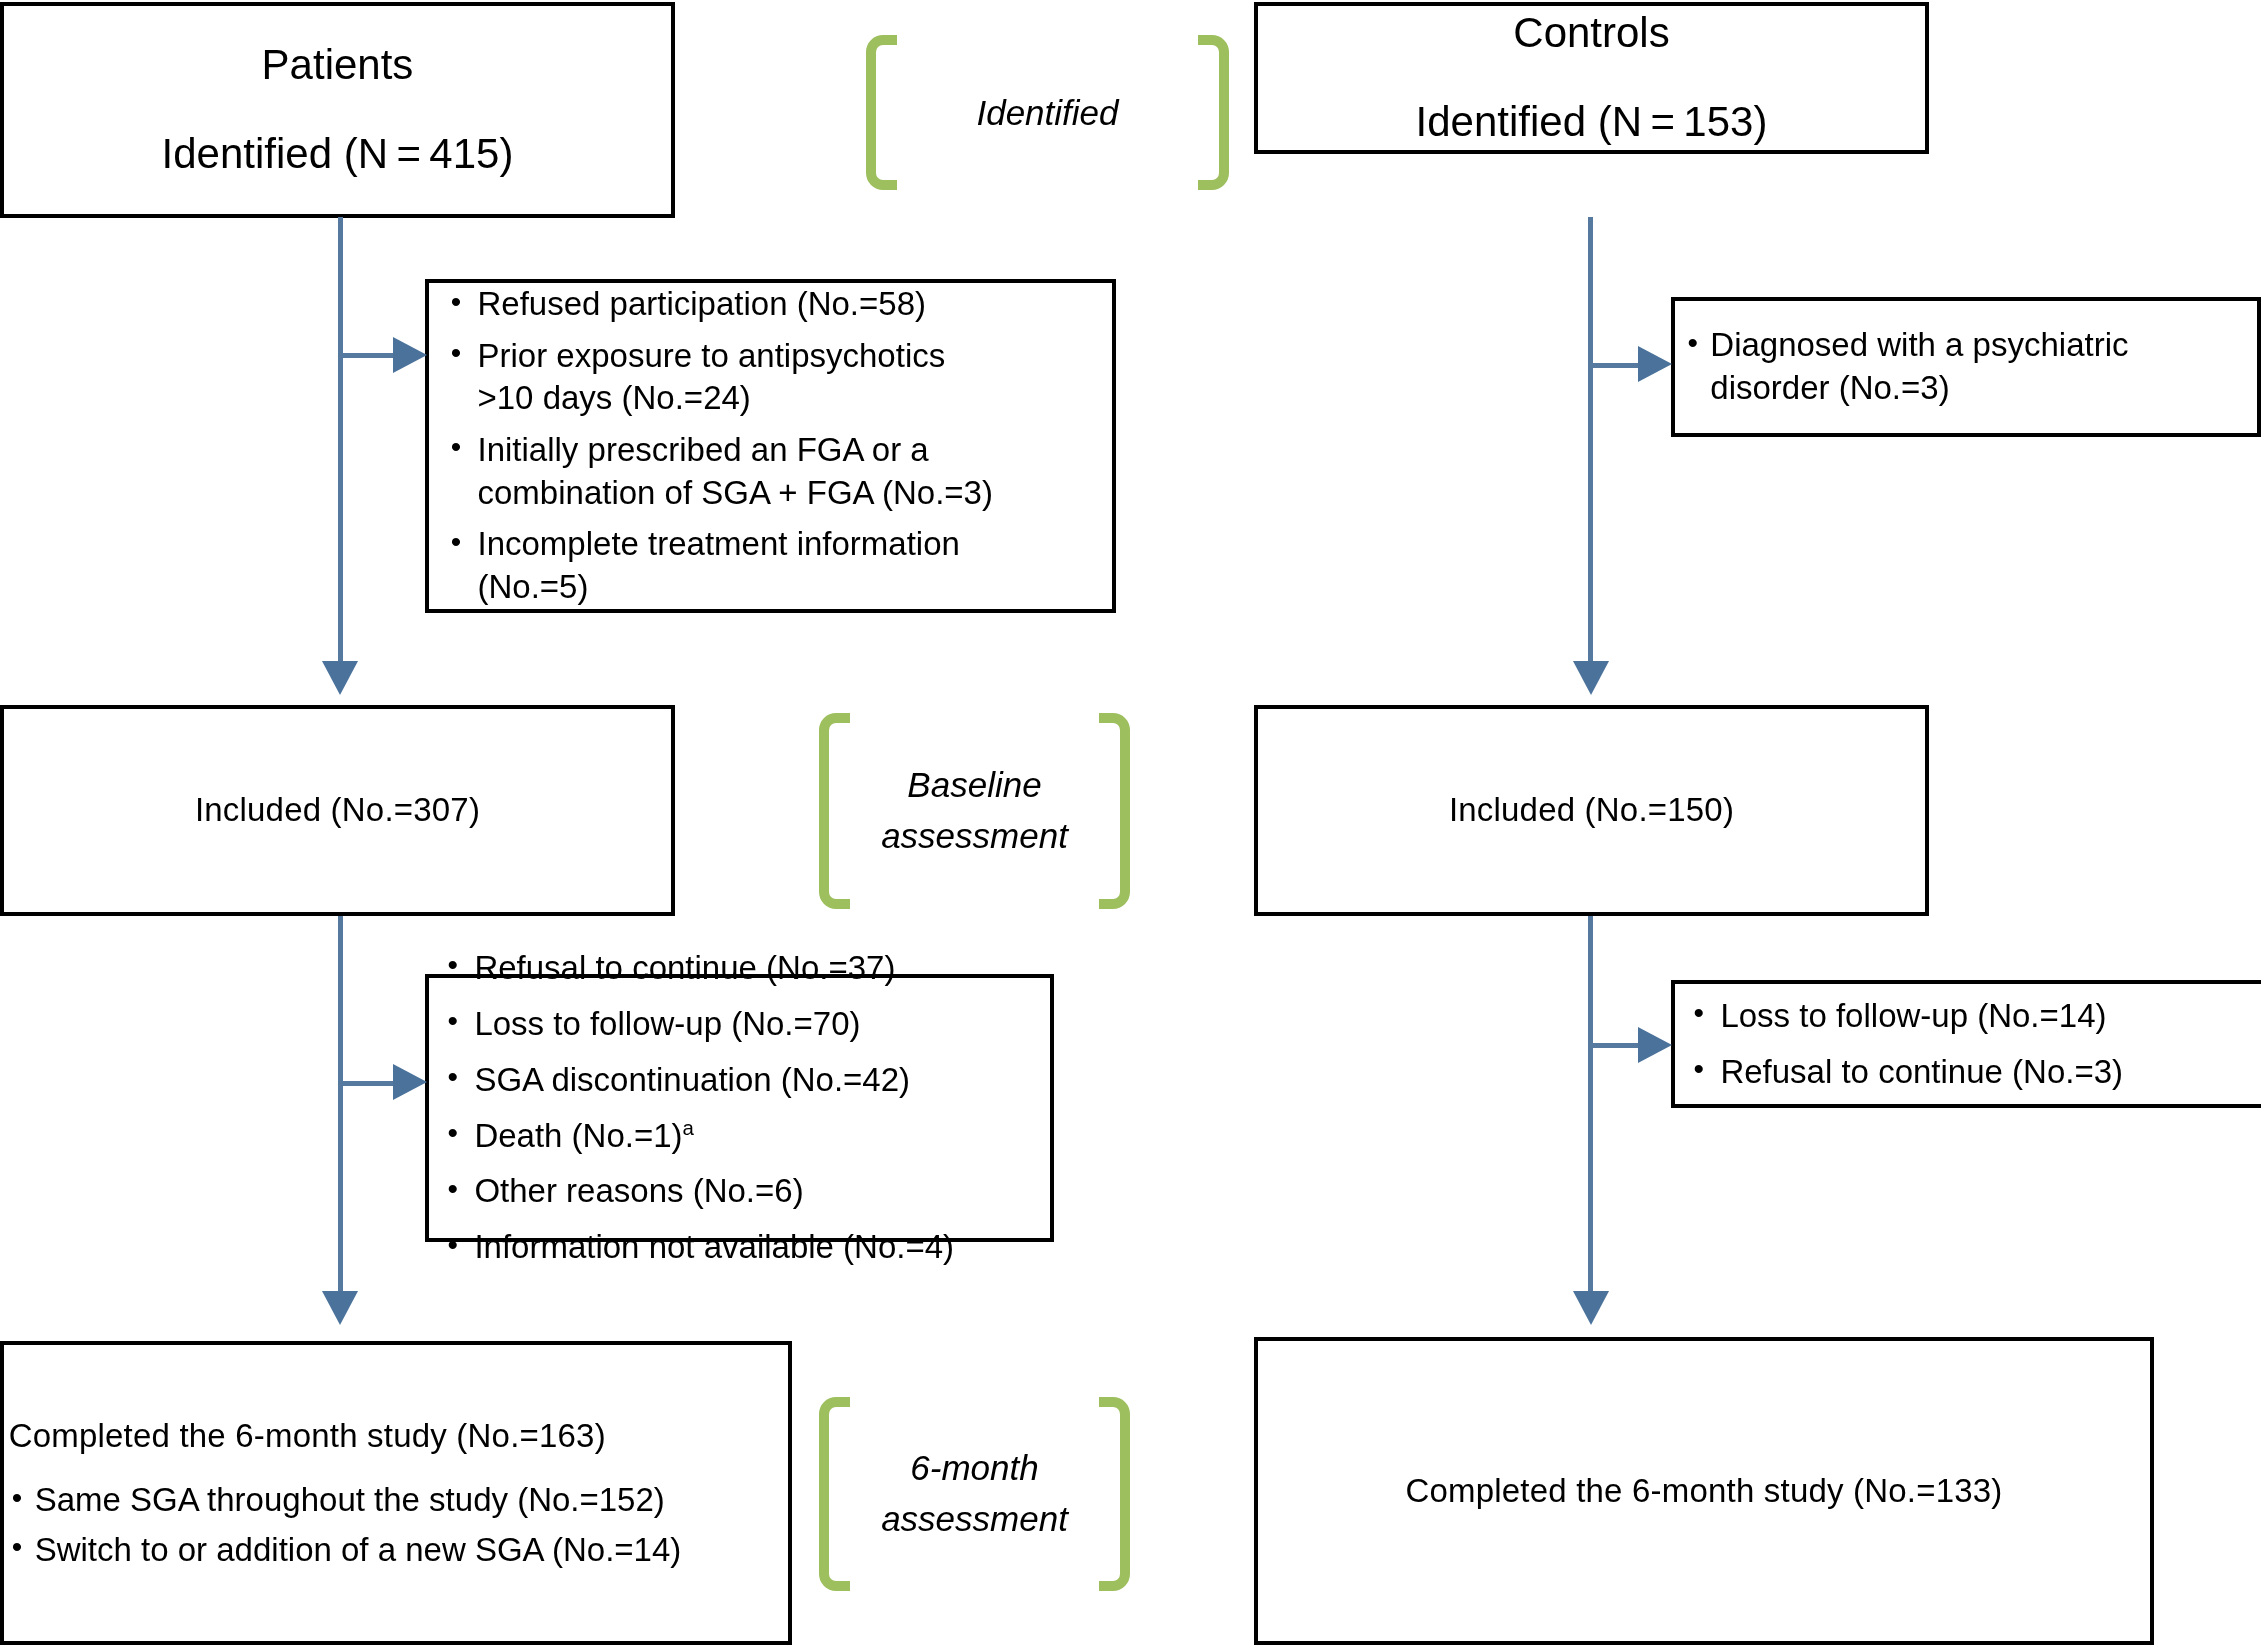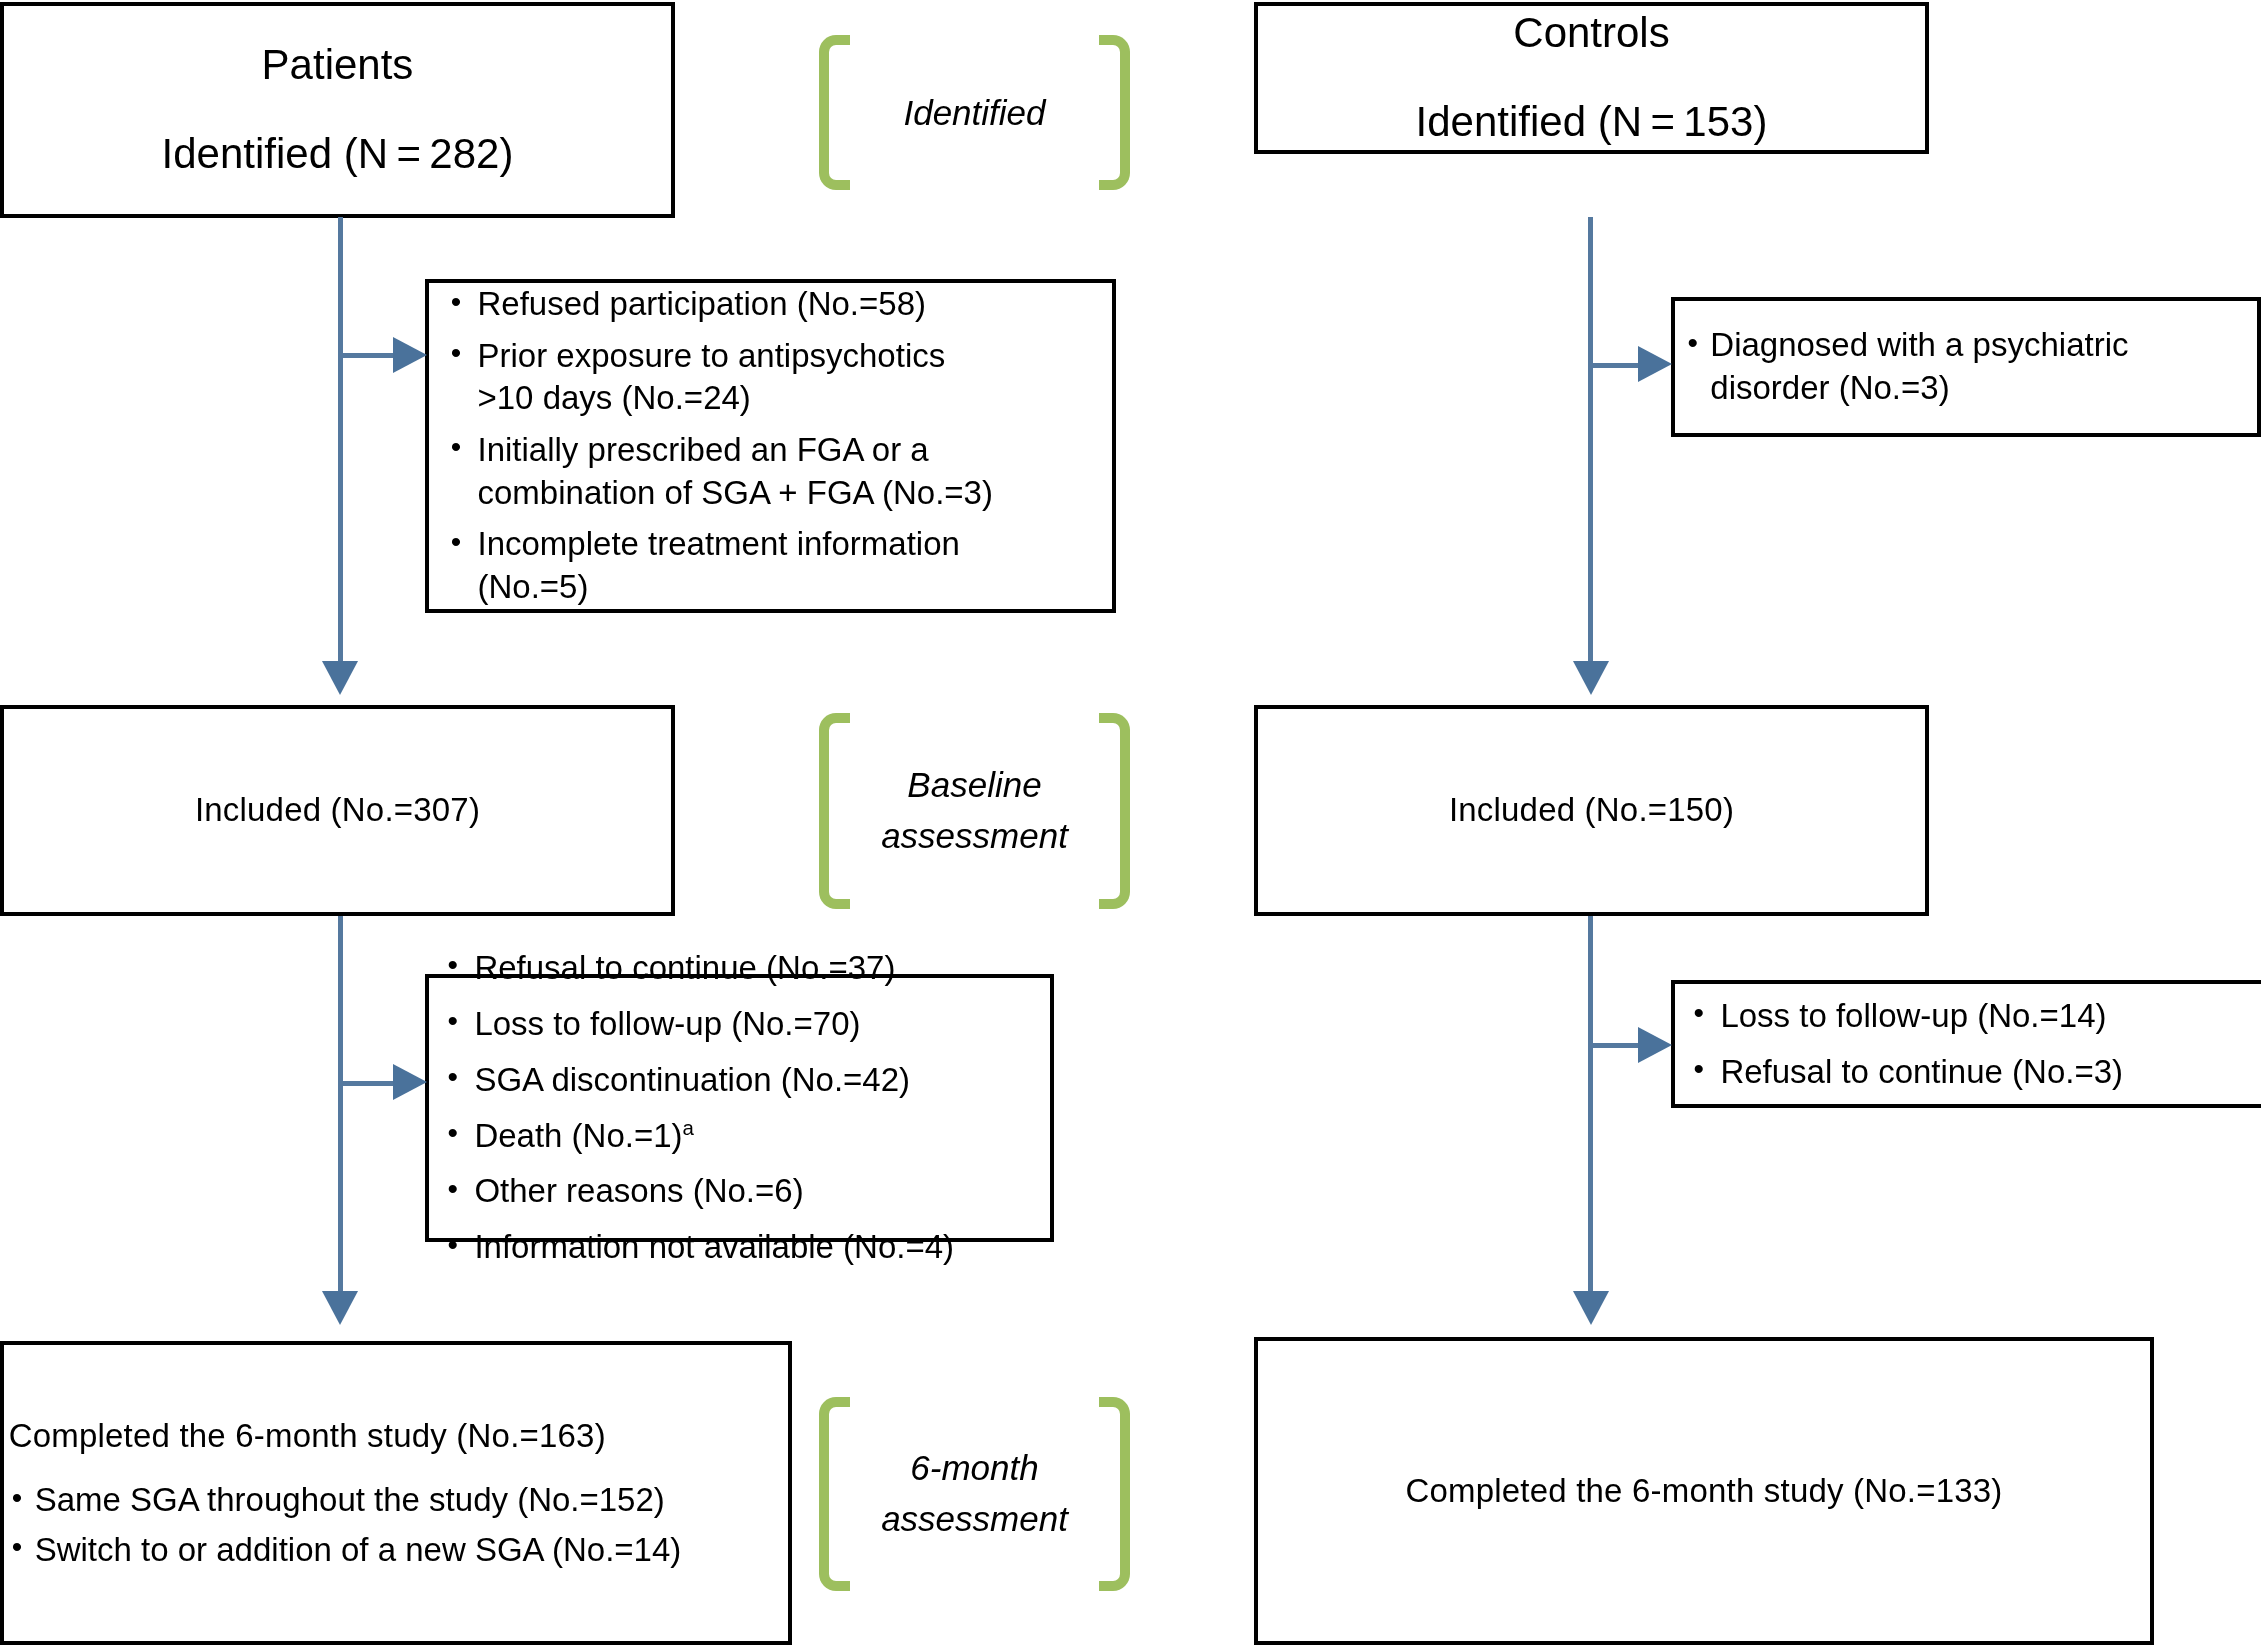--- a/index.html
+++ b/index.html
@@ -109,24 +109,24 @@
   }
 </style>
 <style>ul.bullets li.nobullet:before{content:"" !important;}</style></head>
 <body>
 
 <div id="canvas">
 
   <div class="box center-txt" style="left:0px; top:1.6px; width:675px; height:216px;">
     <div class="hdr">Patients</div>
     <div class="spacer"></div>
-    <div class="hdr">Identified (N = 282)</div>
-  </div>
-
-  <div class="phase" style="left:819px; top:35px; width:311px; height:155px;">
+    <div class="hdr">Identified (N = 415)</div>
+  </div>
+
+  <div class="phase" style="left:866px; top:35px; width:363px; height:155px;">
     <div class="brk left"></div>
     <div class="lbl">Identified</div>
     <div class="brk right"></div>
   </div>
 
   <div class="box center-txt" style="left:1254px; top:1.6px; width:675px; height:152px;">
     <div class="hdr">Controls</div>
     <div class="spacer"></div>
     <div class="hdr">Identified (N = 153)</div>
   </div>

